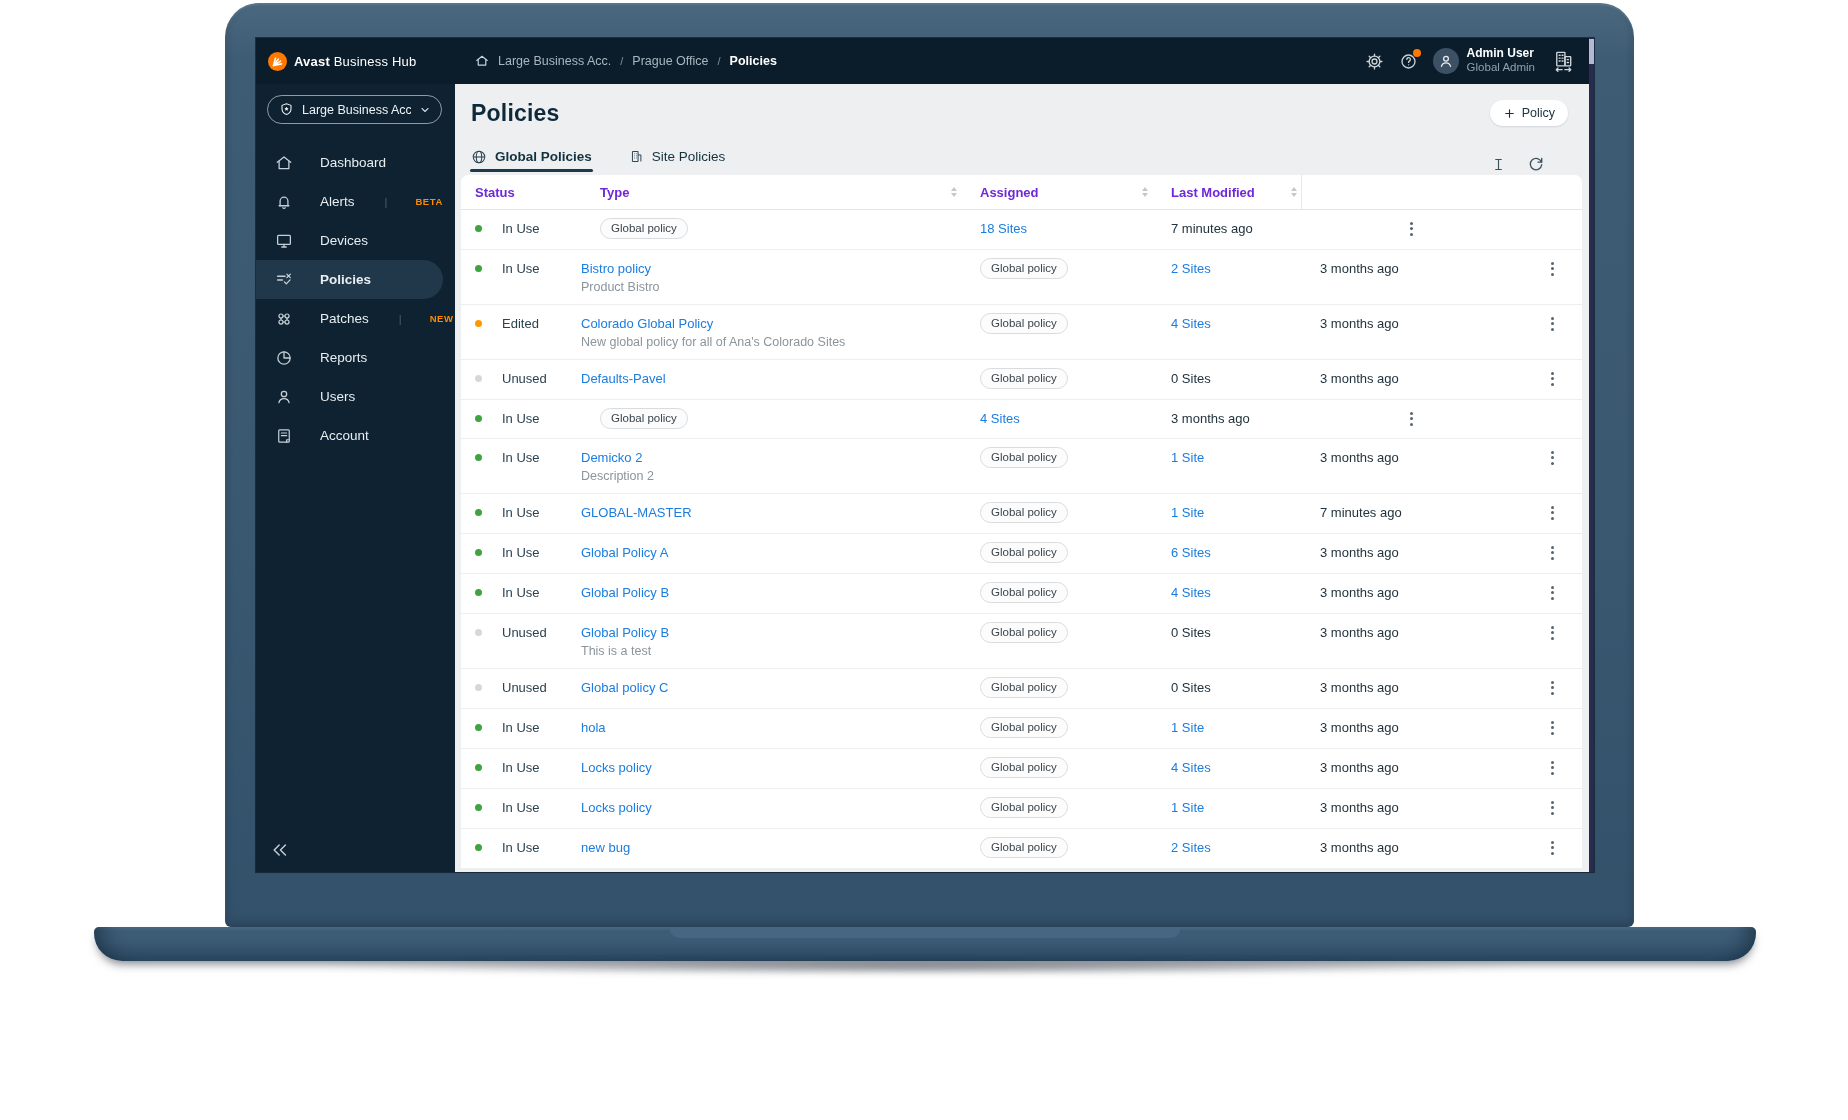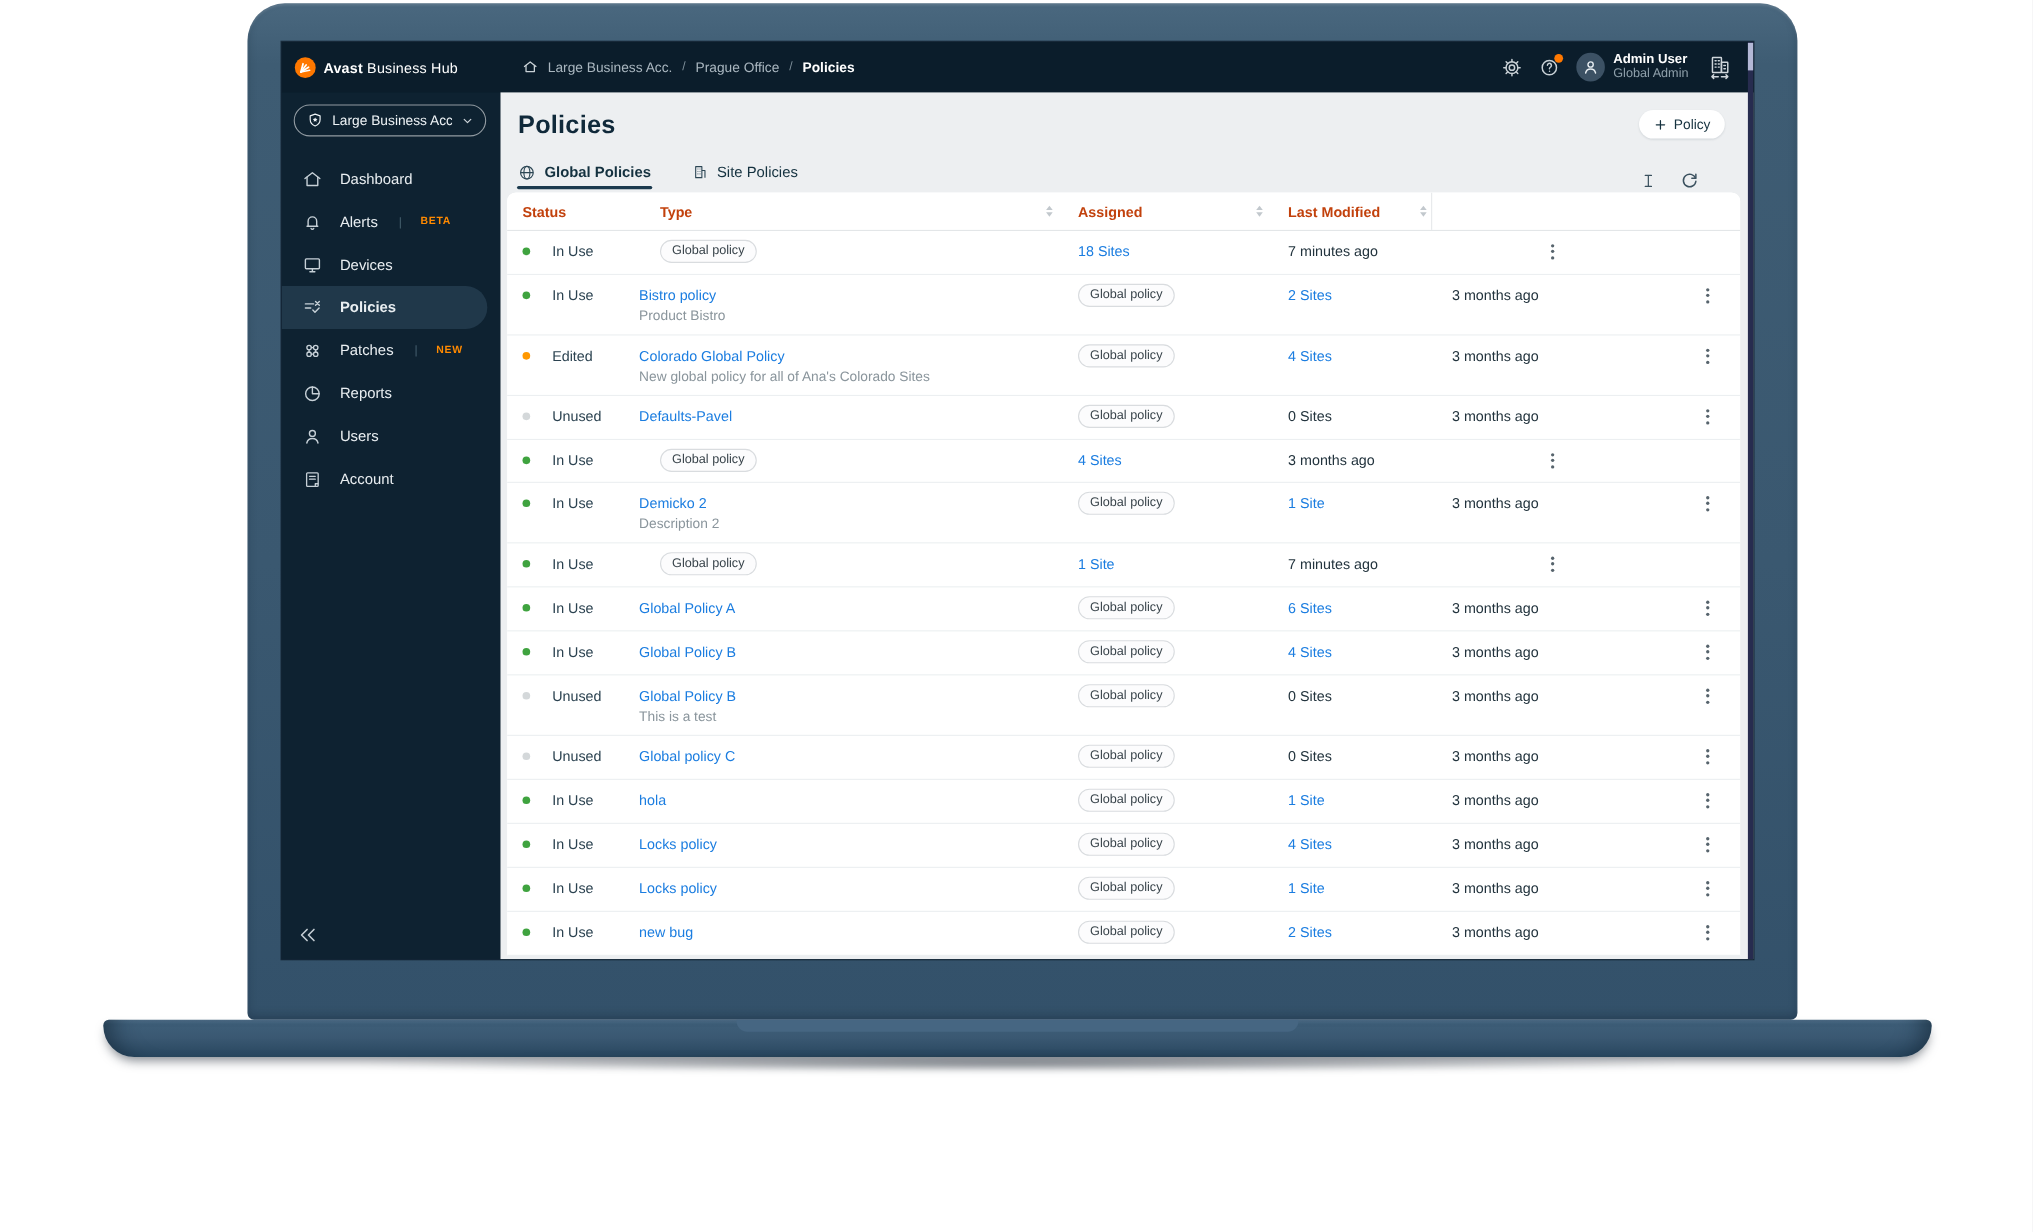--- a/index.html
+++ b/index.html
@@ -44,21 +44,21 @@
   .org-switch{margin-left:16px;color:#cfd6db;}
 
   
   .app-body{display:flex;height:788px;}
   .sidebar{position:relative;width:199px;background:#0e2231;flex:none;}
   .account-pill{margin:11px 13px 0 11px;height:27px;border:1px solid rgba(255,255,255,.55);border-radius:15px;
     display:flex;align-items:center;gap:8px;padding:0 10px 0 11px;color:#eef3f6;font-size:12.5px;cursor:pointer;}
   .account-pill .lbl{white-space:nowrap;overflow:hidden;}
   .account-pill .chev{margin-left:auto;color:#cfd6db;}
   .side-nav{margin-top:19px;}
-  .nav-item{position:relative;height:39px;display:flex;align-items:center;gap:16px;padding-left:18px;color:#e9eef1;font-size:13.5px;cursor:pointer;}
+  .nav-item{position:relative;height:39px;display:flex;align-items:center;gap:27px;padding-left:18px;color:#e9eef1;font-size:13.5px;cursor:pointer;}
   .nav-item .nicon{width:19px;display:flex;justify-content:center;color:#c6d0d7;}
   .nav-item.active{background:#20384a;border-radius:0 20px 20px 0;width:187px;box-sizing:border-box;font-weight:700;}
   .nav-item .pipe{color:#46606f;margin:0 1px 0 3px;font-size:11px;}
   .nav-badge{font-size:9.5px;font-weight:700;color:#ff8a00;letter-spacing:.6px;}
   .collapse-btn{position:absolute;left:14px;bottom:12px;color:#c3ccd2;cursor:pointer;display:flex;}
 
   .content{flex:1;background:#edeff1;min-width:0;position:relative;}
   .content-header{display:flex;align-items:center;height:54px;padding:2px 26px 0 16px;}
   .page-title{font-size:23px;font-weight:700;color:#10293a;margin:0;letter-spacing:.2px;}
   .new-policy-btn{margin-left:auto;display:flex;align-items:center;gap:6px;background:#fff;border:none;border-radius:13px;
@@ -70,21 +70,21 @@
   .tab.active{font-weight:700;}
   .tab.active::after{content:"";position:absolute;left:0;right:0;bottom:1px;height:3px;background:#1b3a4e;border-radius:2px;}
   .tab .ticon{color:#2c4654;display:flex;}
   .tab-actions{margin-left:auto;margin-right:49px;display:flex;align-items:center;gap:21px;color:#3b515f;}
   .tab-actions .ta{cursor:pointer;display:flex;}
 
   
   .policy-table{margin:2px 12px 0 6px;background:#fff;border-radius:8px 8px 0 0;overflow:hidden;}
   .t-grid{display:grid;grid-template-columns:120px 1fr 191px 149px 221px 60px;}
   .t-head{height:34px;border-bottom:1px solid #e3e6e8;background:#fff;}
-  .t-head .hc{display:flex;align-items:center;font-size:13px;font-weight:700;color:#c2410c;}
+  .t-head .hc{display:flex;align-items:center;font-size:13px;font-weight:700;color:#6d28d9;}
   .hc.c-status{padding-left:14px;}
   .hc.c-type,.hc.c-assigned,.hc.c-modified{padding-left:19px;}
   .hc.c-actions{border-left:1px solid #e6e8ea;height:100%;box-sizing:border-box;}
   .sorter{margin-left:auto;display:flex;align-items:center;gap:5px;padding-right:4px;}
   .sort{display:flex;flex-direction:column;gap:2.5px;}
   .car{width:0;height:0;border-left:3.5px solid transparent;border-right:3.5px solid transparent;}
   .car.up{border-bottom:4px solid #c2c8cd;}
   .car.dn{border-top:4px solid #c2c8cd;}
   .row{border-bottom:1px solid #eceff1;align-items:start;}
   .row .cell{padding-top:10px;font-size:13px;color:#22333d;line-height:17px;}
@@ -477,20 +477,21 @@
                       <i></i>
                       <i></i>
                     </span>
                   </div>
                 </div>
                 <div class="t-grid row">
                   <div class="cell c-status">
                     <span class="dot in-use"></span>
                     <span>In Use</span>
                   </div>
+                  <div class="cell c-name"><a class="name-link">GLOBAL-MASTER</a></div>
                   <div class="cell c-type"><span class="badge">Global policy</span></div>
                   <div class="cell c-assigned"><span class="sites-link">1 Site</span></div>
                   <div class="cell c-modified">7 minutes ago</div>
                   <div class="cell c-actions">
                     <span class="kebab">
                       <i></i>
                       <i></i>
                       <i></i>
                     </span>
                   </div>

